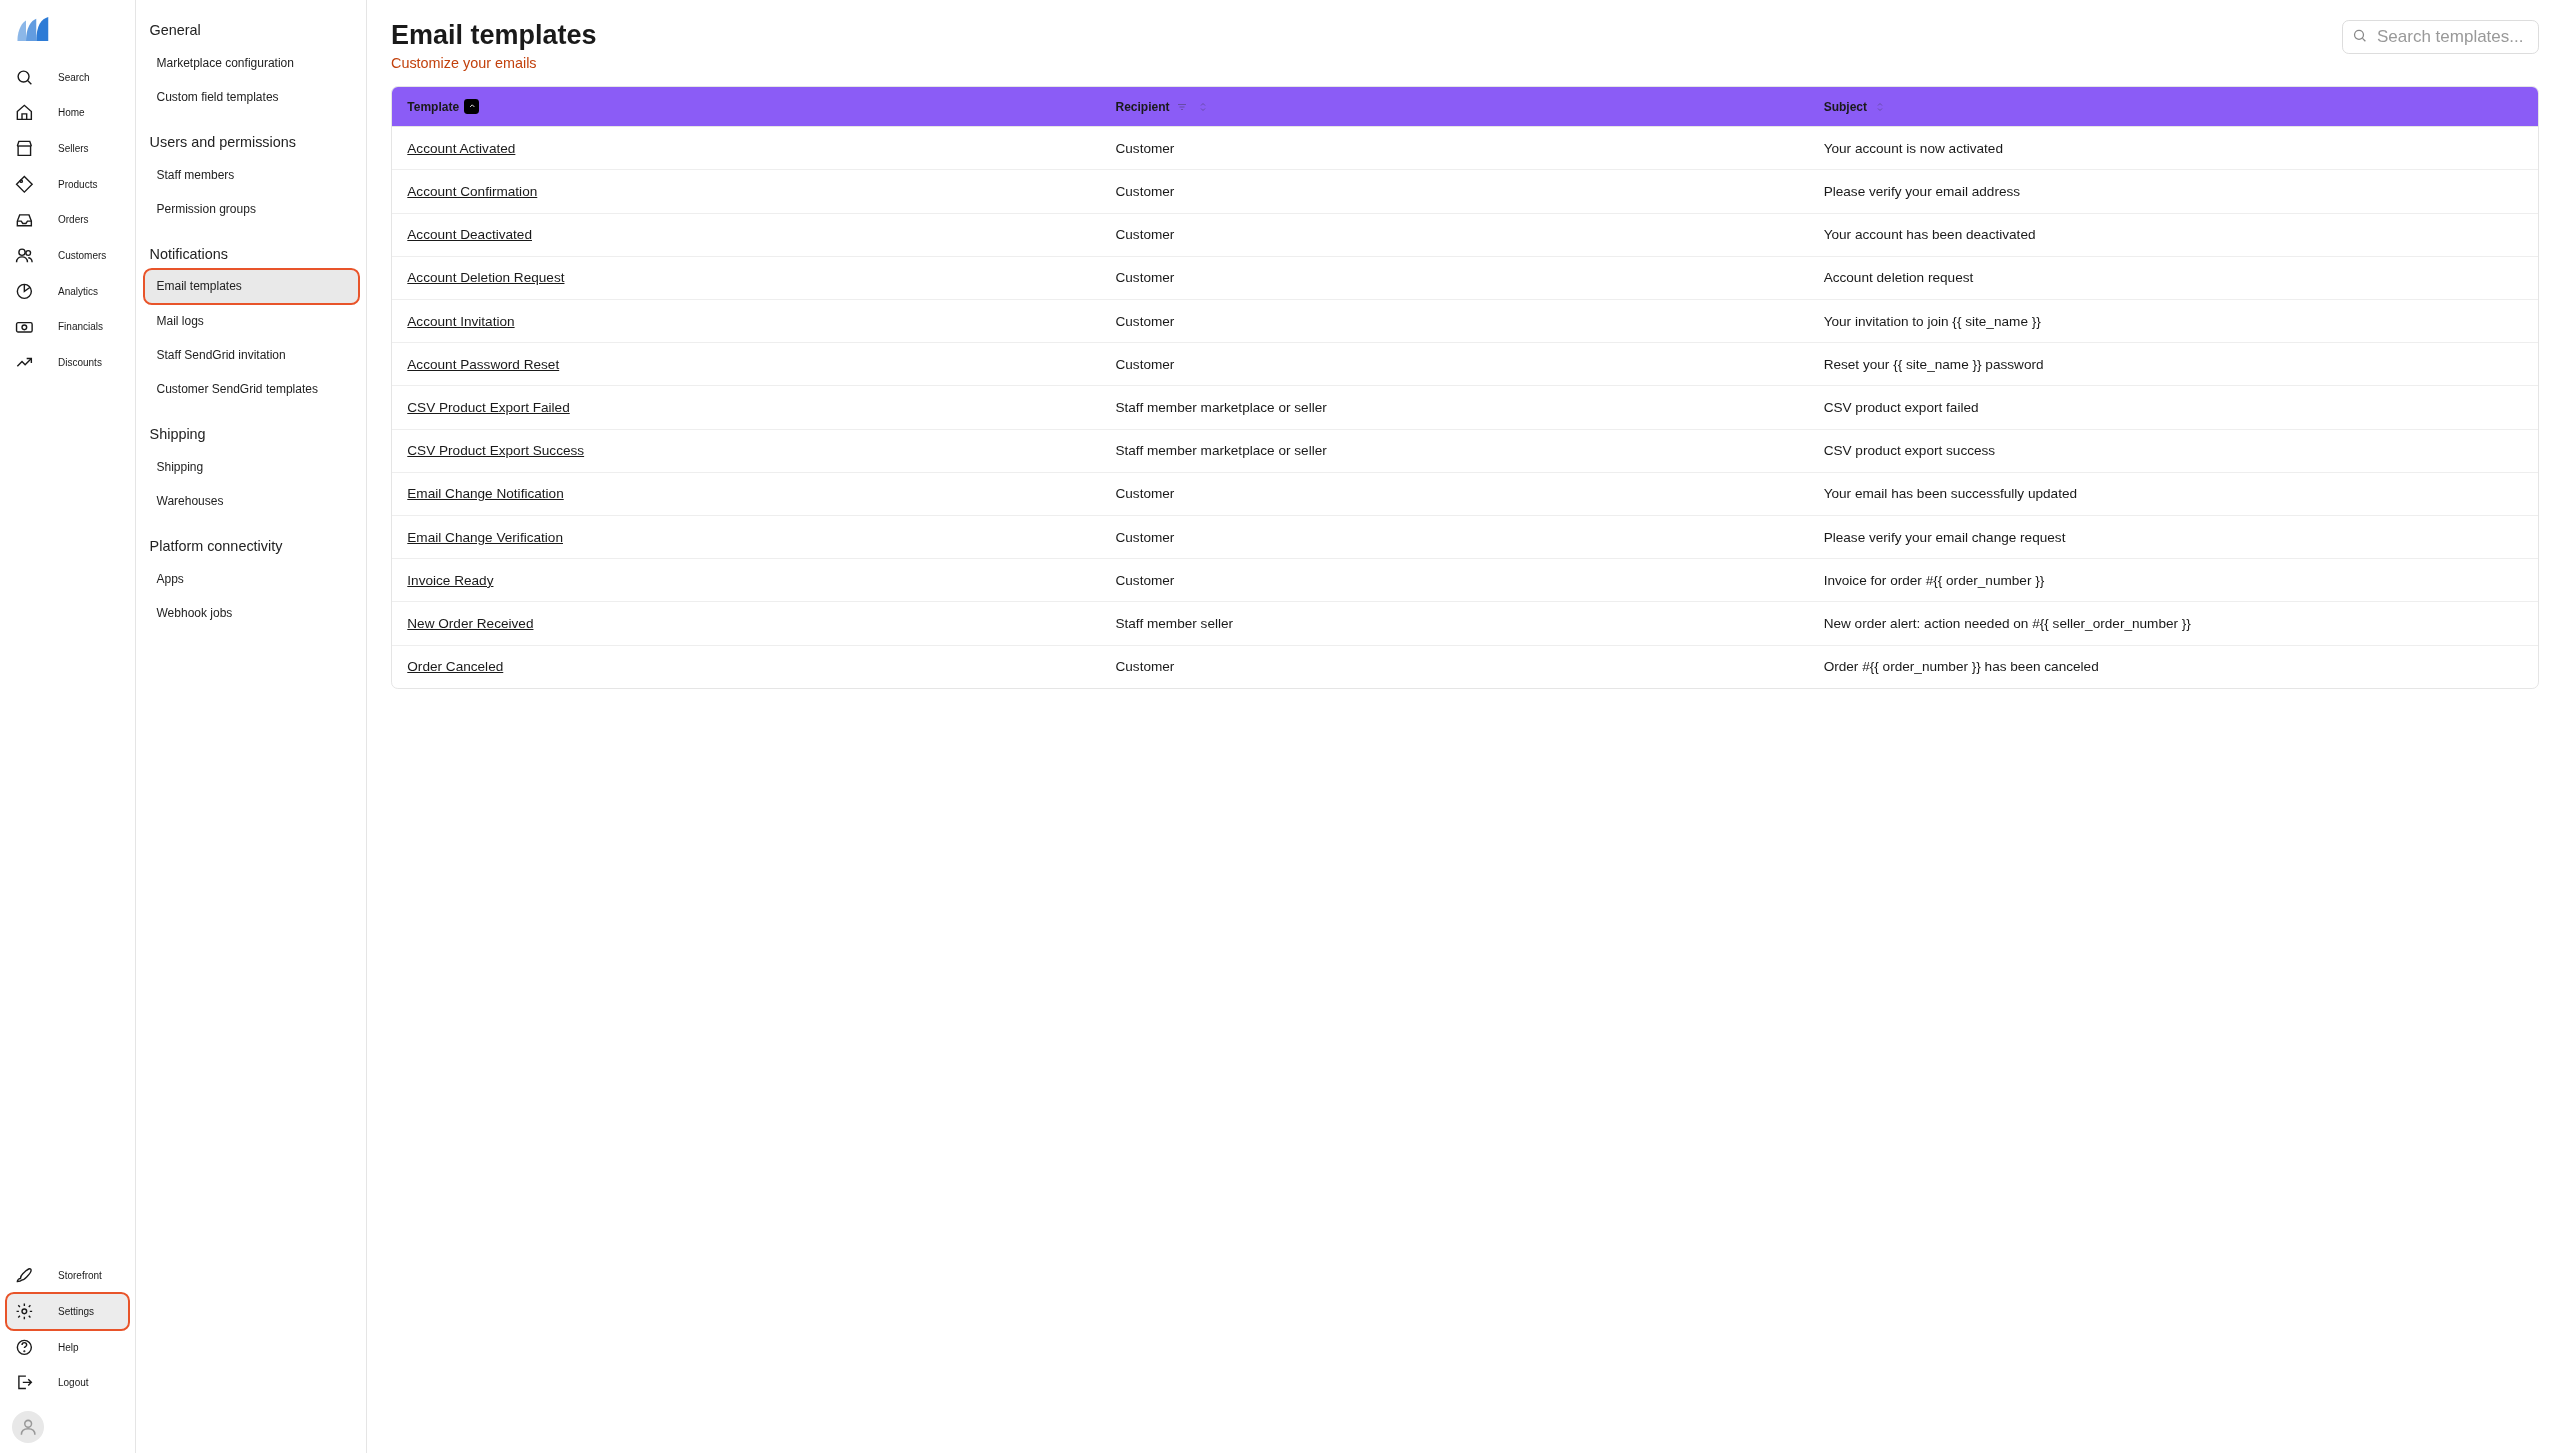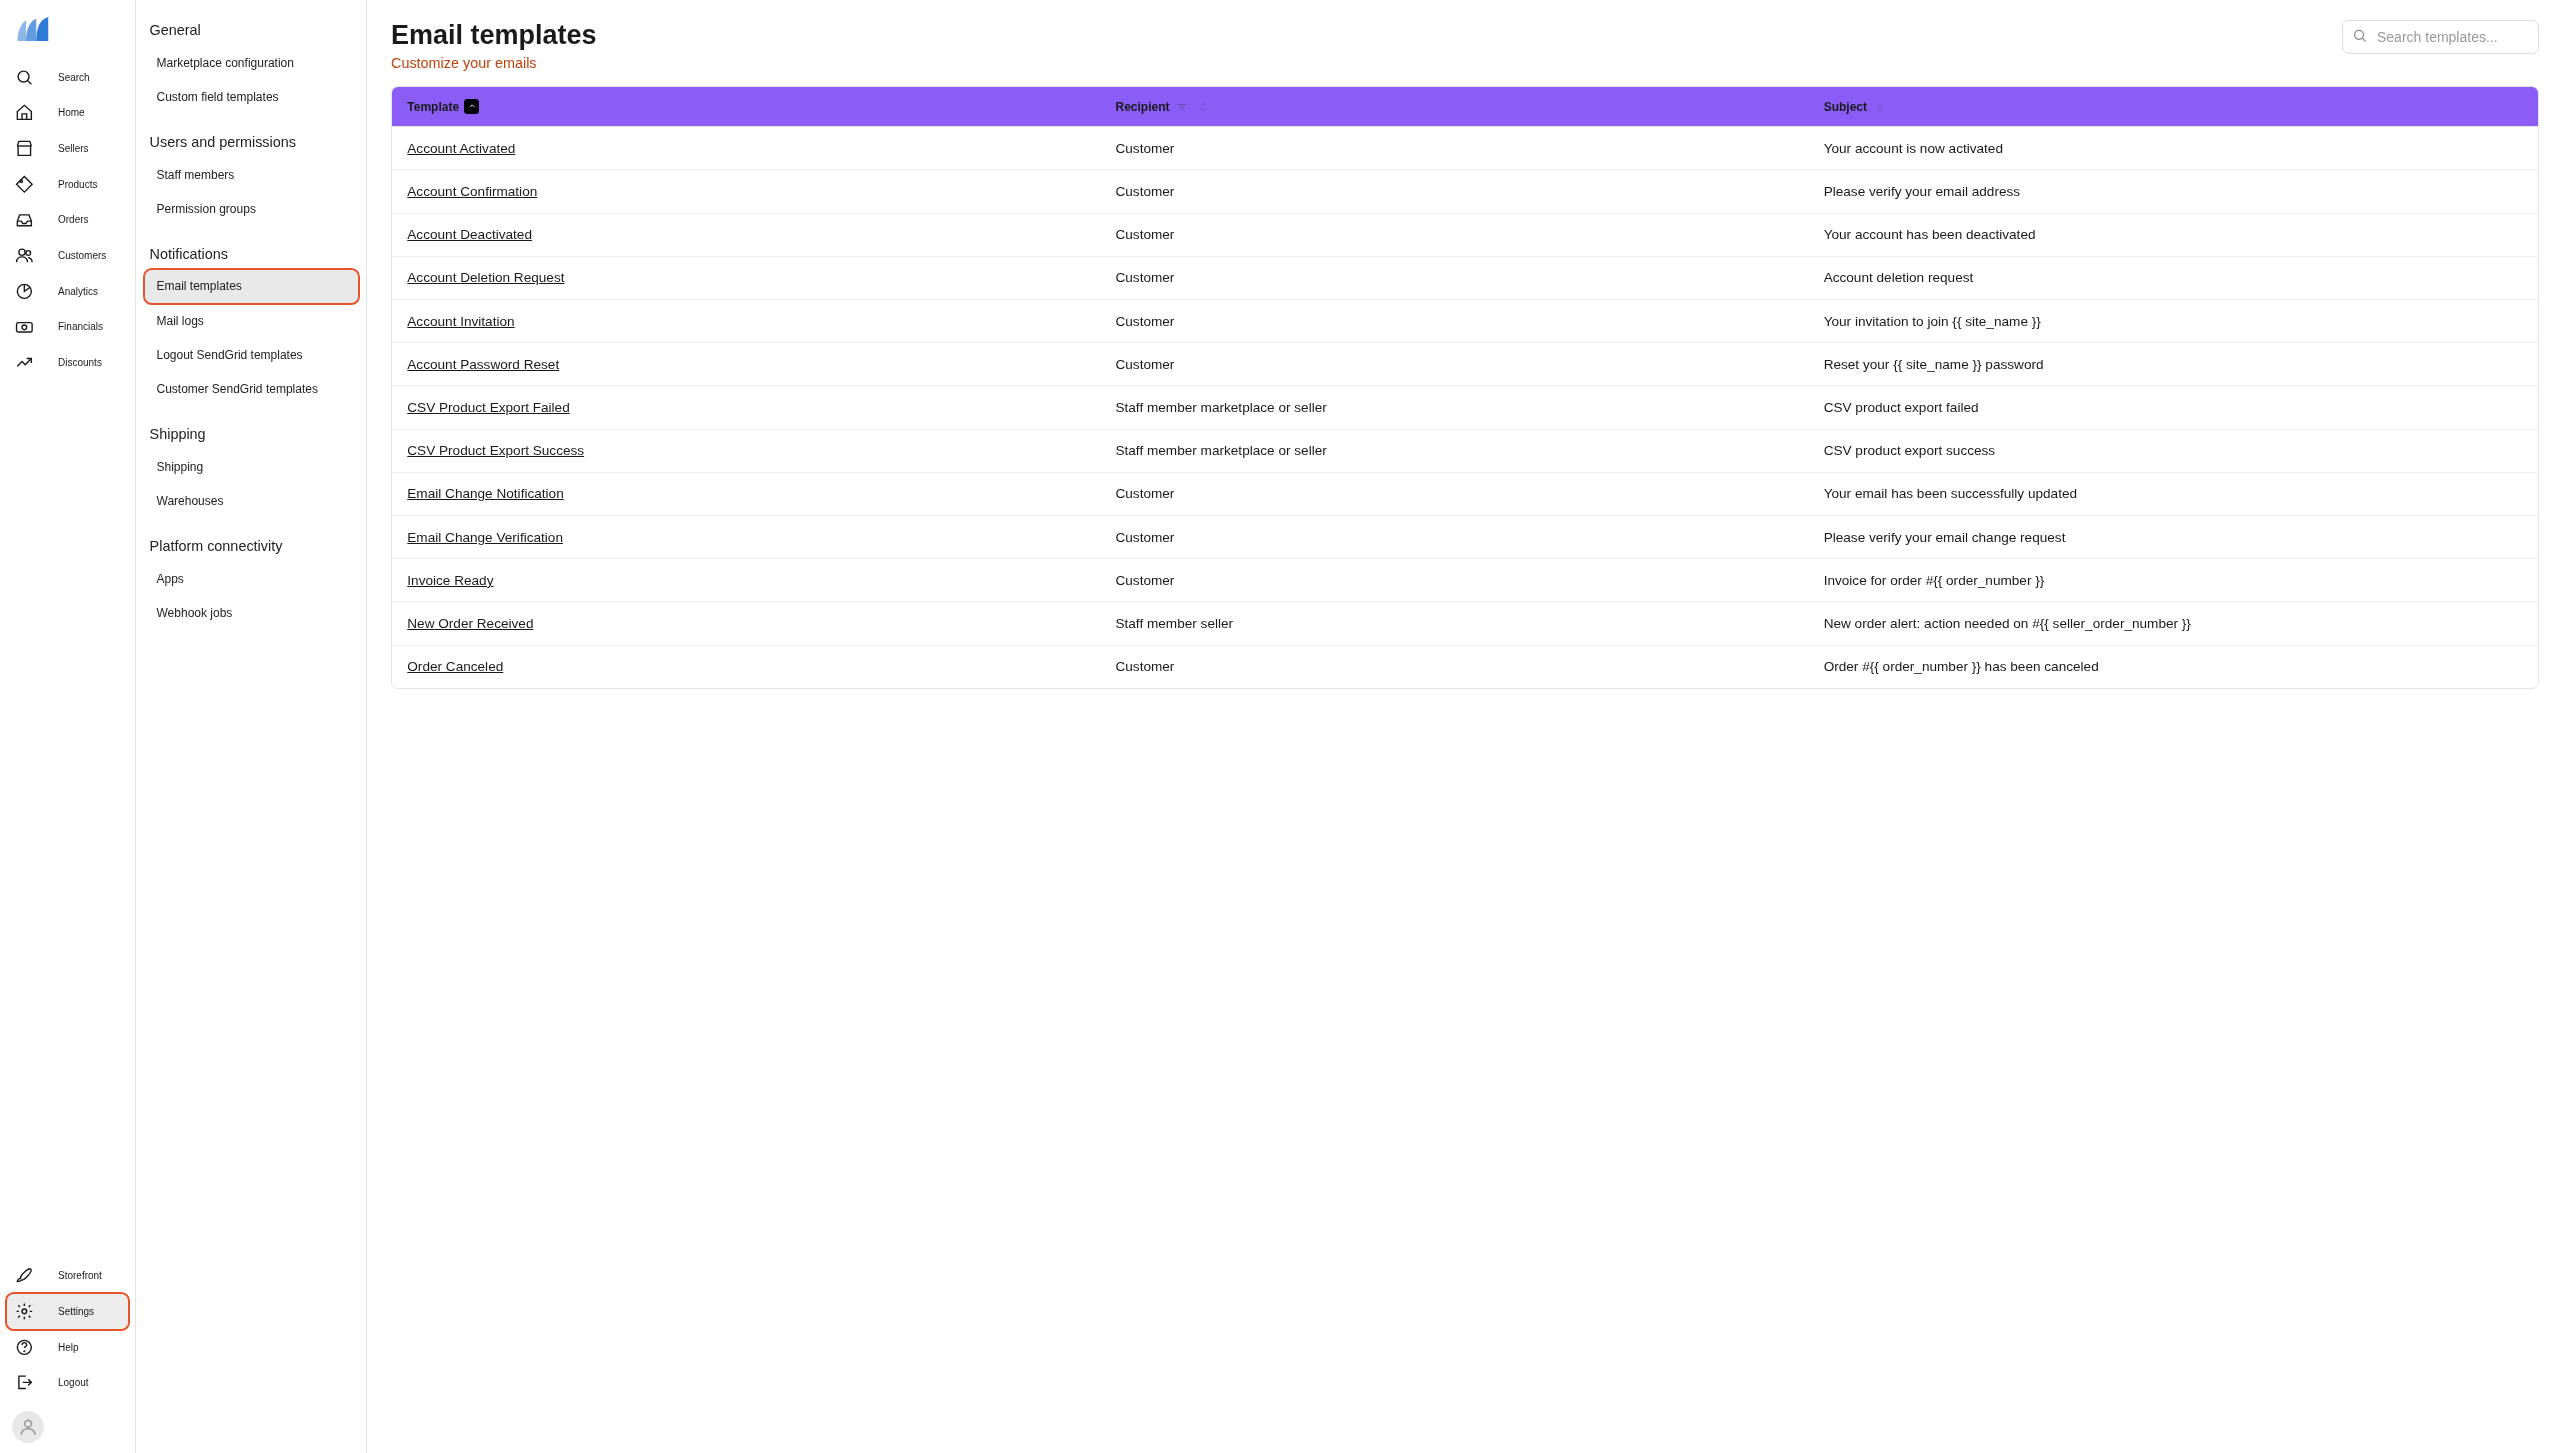--- a/index.html
+++ b/index.html
@@ -25,21 +25,21 @@
 .settings-item.active { background: #e9e9e9; }
 .settings-item.highlighted { outline: 2.5px solid #e8542a; outline-offset: -0.8px; }
 .settings-group { margin-bottom: 13.6px; }
 
 
 .main { flex: 1; padding: 20.3px 24px; overflow-y: auto; }
 .main-header { display: flex; justify-content: space-between; align-items: flex-start; margin-bottom: 15.3px; }
 .page-title { font-size: 27px; font-weight: 700; margin-bottom: 3.4px; }
 .page-subtitle { font-size: 14.4px; color: #c2410c; }
 .search-wrap { position: relative; }
-.search-input { width: 197px; height: 34px; border: 0.8px solid #ddd; border-radius: 6.8px; padding: 0 10.2px 0 34px; font-size: 14px; color: #333; }
+.search-input { width: 197px; height: 34px; border: 0.8px solid #ddd; border-radius: 6.8px; padding: 0 10.2px 0 34px; font-size: 17px; color: #333; }
 .search-input::placeholder { color: #999; }
 .search-icon-pos { position: absolute; left: 10.2px; top: 50%; transform: translateY(-50%); }
 .search-icon-pos svg { width: 15.3px; height: 15.3px; stroke: #888; fill: none; stroke-width: 2; }
 
 
 .table { width: 100%; border: 0.8px solid #e5e5e5; border-radius: 6.8px; overflow: hidden; }
 .table-header { display: flex; background: #8b5cf6; border-bottom: 0.8px solid #e5e5e5; }
 .th { padding: 12px 15.3px; font-size: 12px; font-weight: 600; display: flex; align-items: center; gap: 5.1px; }
 .th-template { width: 33%; }
 .th-recipient { width: 33%; }
@@ -211,21 +211,21 @@
     </div>
     <div class="settings-group">
       <div class="settings-group-title">Users and permissions</div>
       <div class="settings-item">Staff members</div>
       <div class="settings-item">Permission groups</div>
     </div>
     <div class="settings-group">
       <div class="settings-group-title">Notifications</div>
       <div class="settings-item active highlighted">Email templates</div>
       <div class="settings-item">Mail logs</div>
-      <div class="settings-item">Logout SendGrid templates</div>
+      <div class="settings-item">Staff SendGrid invitation</div>
       <div class="settings-item">Customer SendGrid templates</div>
     </div>
     <div class="settings-group">
       <div class="settings-group-title">Shipping</div>
       <div class="settings-item">Shipping</div>
       <div class="settings-item">Warehouses</div>
     </div>
     <div class="settings-group">
       <div class="settings-group-title">Platform connectivity</div>
       <div class="settings-item">Apps</div>

